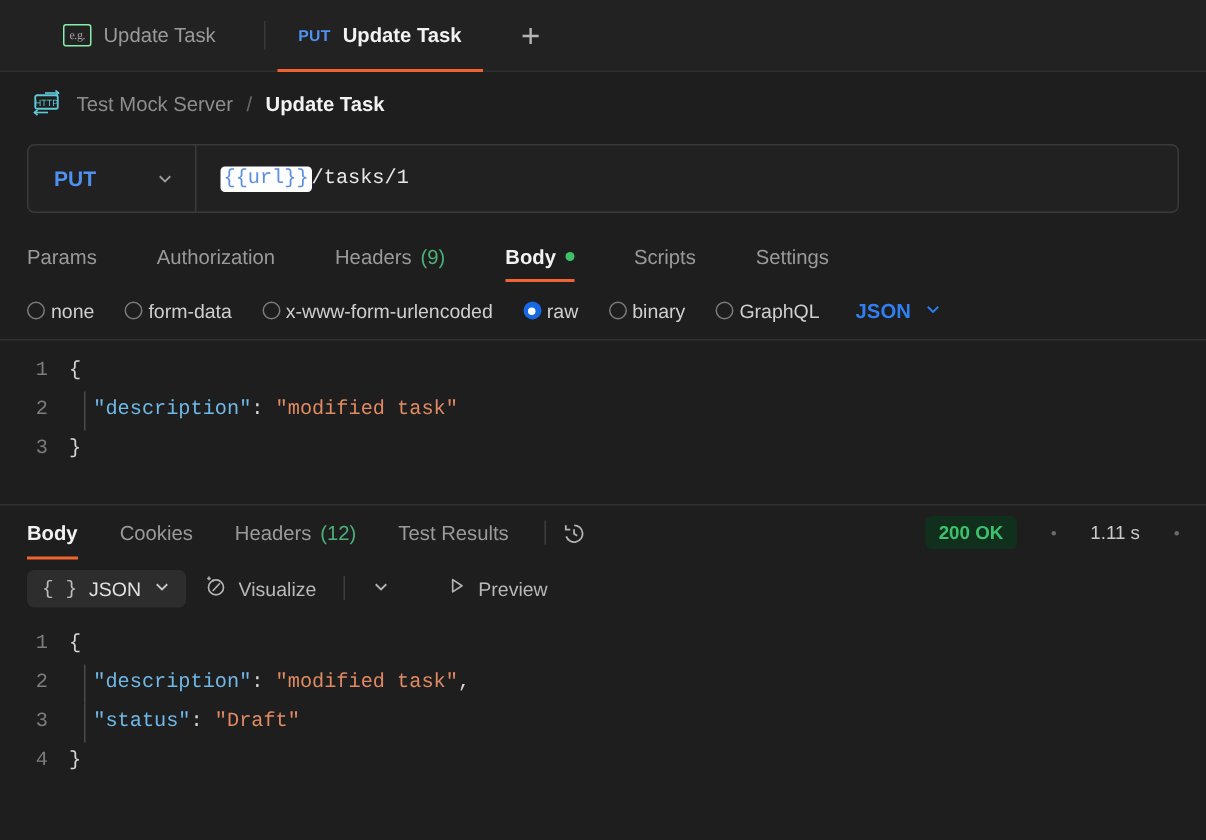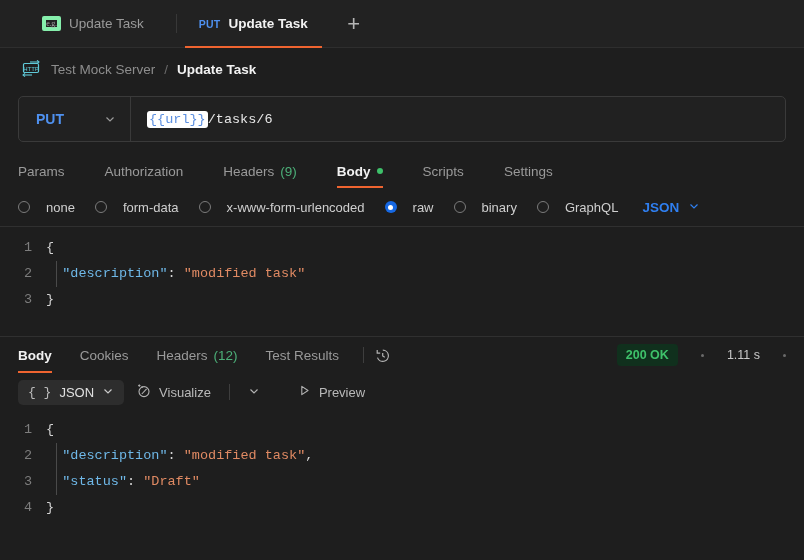--- a/index.html
+++ b/index.html
@@ -32,21 +32,21 @@
   .tab.first { padding-left:42px; padding-right:32px; }
   .tab.active { color:#f2f2f2; font-weight:bold; }
   .tab.active::after {
     content:""; position:absolute; left:8px; right:8px; bottom:-1px;
     height:2px; background:#ef6430;
   }
   .tab-sep { width:1px; background:#383838; margin:14px 0; }
   .eg-icon {
     display:inline-flex; align-items:center; justify-content:center;
     width:19px; height:15px;
-    border:4px solid #86efac; border-radius:2px;
+    border:1px solid #86efac; border-radius:2px;
     font-size:8px; color:#a3a3a3; letter-spacing:-0.3px;
     font-family:"Liberation Serif", serif;
   }
   .method-tag { font-size:10.5px; font-weight:bold; color:#4f91f0; letter-spacing:0.2px; }
   .tab-add {
     display:flex; align-items:center; justify-content:center;
     width:48px; font-size:22px; color:#b5b5b5; cursor:pointer; font-weight:300;
   }
 
   
@@ -104,21 +104,21 @@
   .rtab:first-child.active::after { left:0; }
   .count { color:#4caf78; font-weight:normal; }
   .greendot { width:6px; height:6px; border-radius:50%; background:#3ec16a; display:inline-block; }
 
   
   .bodytypes {
     display:flex; align-items:center; gap:0;
     padding:10px 18px 10px 18px; height:38px; flex:0 0 38px;
     font-size:13px;
   }
-  .radio-opt { display:flex; align-items:center; gap:16px; margin-right:20px; cursor:pointer; color:#cfcfcf; }
+  .radio-opt { display:flex; align-items:center; gap:4px; margin-right:20px; cursor:pointer; color:#cfcfcf; }
   .radio {
     width:12px; height:12px; border-radius:50%;
     border:1px solid #7b7b7b; box-sizing:border-box; flex:0 0 12px;
   }
   .radio.on { border:none; background:#1668e3; position:relative; }
   .radio.on::after {
     content:""; position:absolute; left:3.5px; top:3.5px;
     width:5px; height:5px; border-radius:50%; background:#fff;
   }
   .json-sel {
@@ -233,21 +233,21 @@
       <div class="method-sel">
         <span class="mlabel">PUT</span>
         <span>
           <svg class="chev" width="12" height="12" viewBox="0 0 12 12" fill="none" xmlns="http://www.w3.org/2000/svg">
             <path d="M2.5 4.5 6 8l3.5-3.5" stroke="#9b9b9b" stroke-width="1.2" fill="none"></path>
           </svg>
         </span>
       </div>
       <div class="url-input">
         <span class="url-var">{{url}}</span>
-          <span class="url-path">/tasks/6</span>
+          <span class="url-path">/tasks/1</span>
       </div>
     </div>
   </div>
 
   <div class="reqtabs">
     <div class="rtab">
       <span>Params</span>
     </div>
     <div class="rtab">
       <span>Authorization</span>

